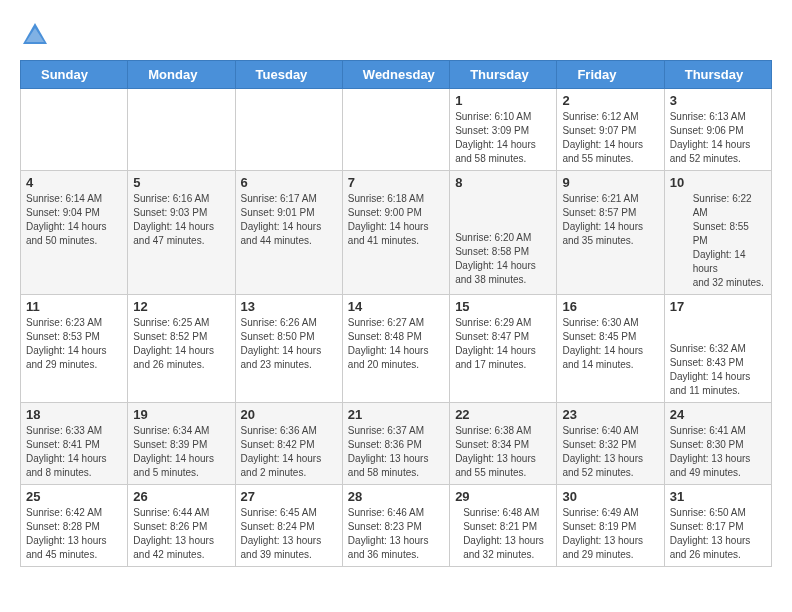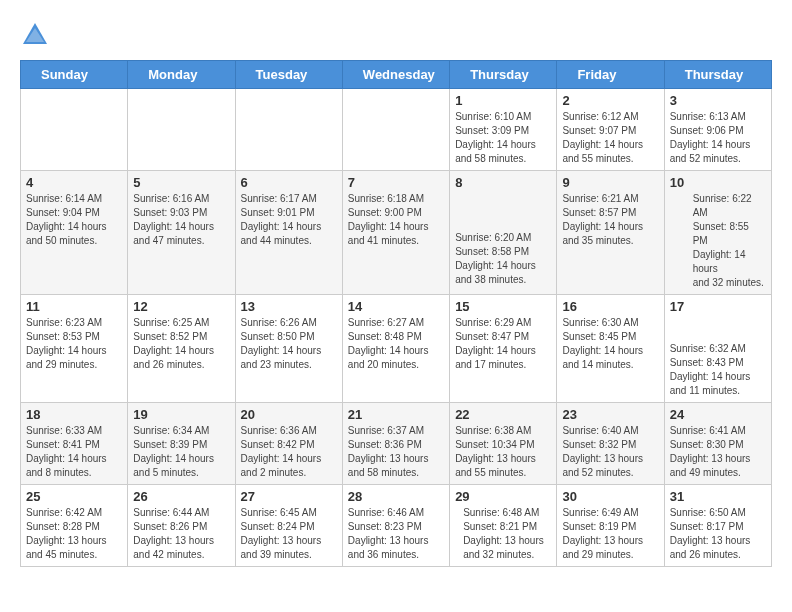--- a/index.html
+++ b/index.html
@@ -281,21 +281,21 @@
         <td>
           <span class="day-number">21</span>
           <div class="day-info" style="white-space: pre-line;">Sunrise: 6:37 AM
 Sunset: 8:36 PM
 Daylight: 13 hours
 and 58 minutes.</div>
         </td>
         <td>
           <span class="day-number">22</span>
           <div class="day-info" style="white-space: pre-line;">Sunrise: 6:38 AM
-Sunset: 10:34 PM
+Sunset: 8:34 PM
 Daylight: 13 hours
 and 55 minutes.</div>
         </td>
         <td>
           <span class="day-number">23</span>
           <div class="day-info" style="white-space: pre-line;">Sunrise: 6:40 AM
 Sunset: 8:32 PM
 Daylight: 13 hours
 and 52 minutes.</div>
         </td>

